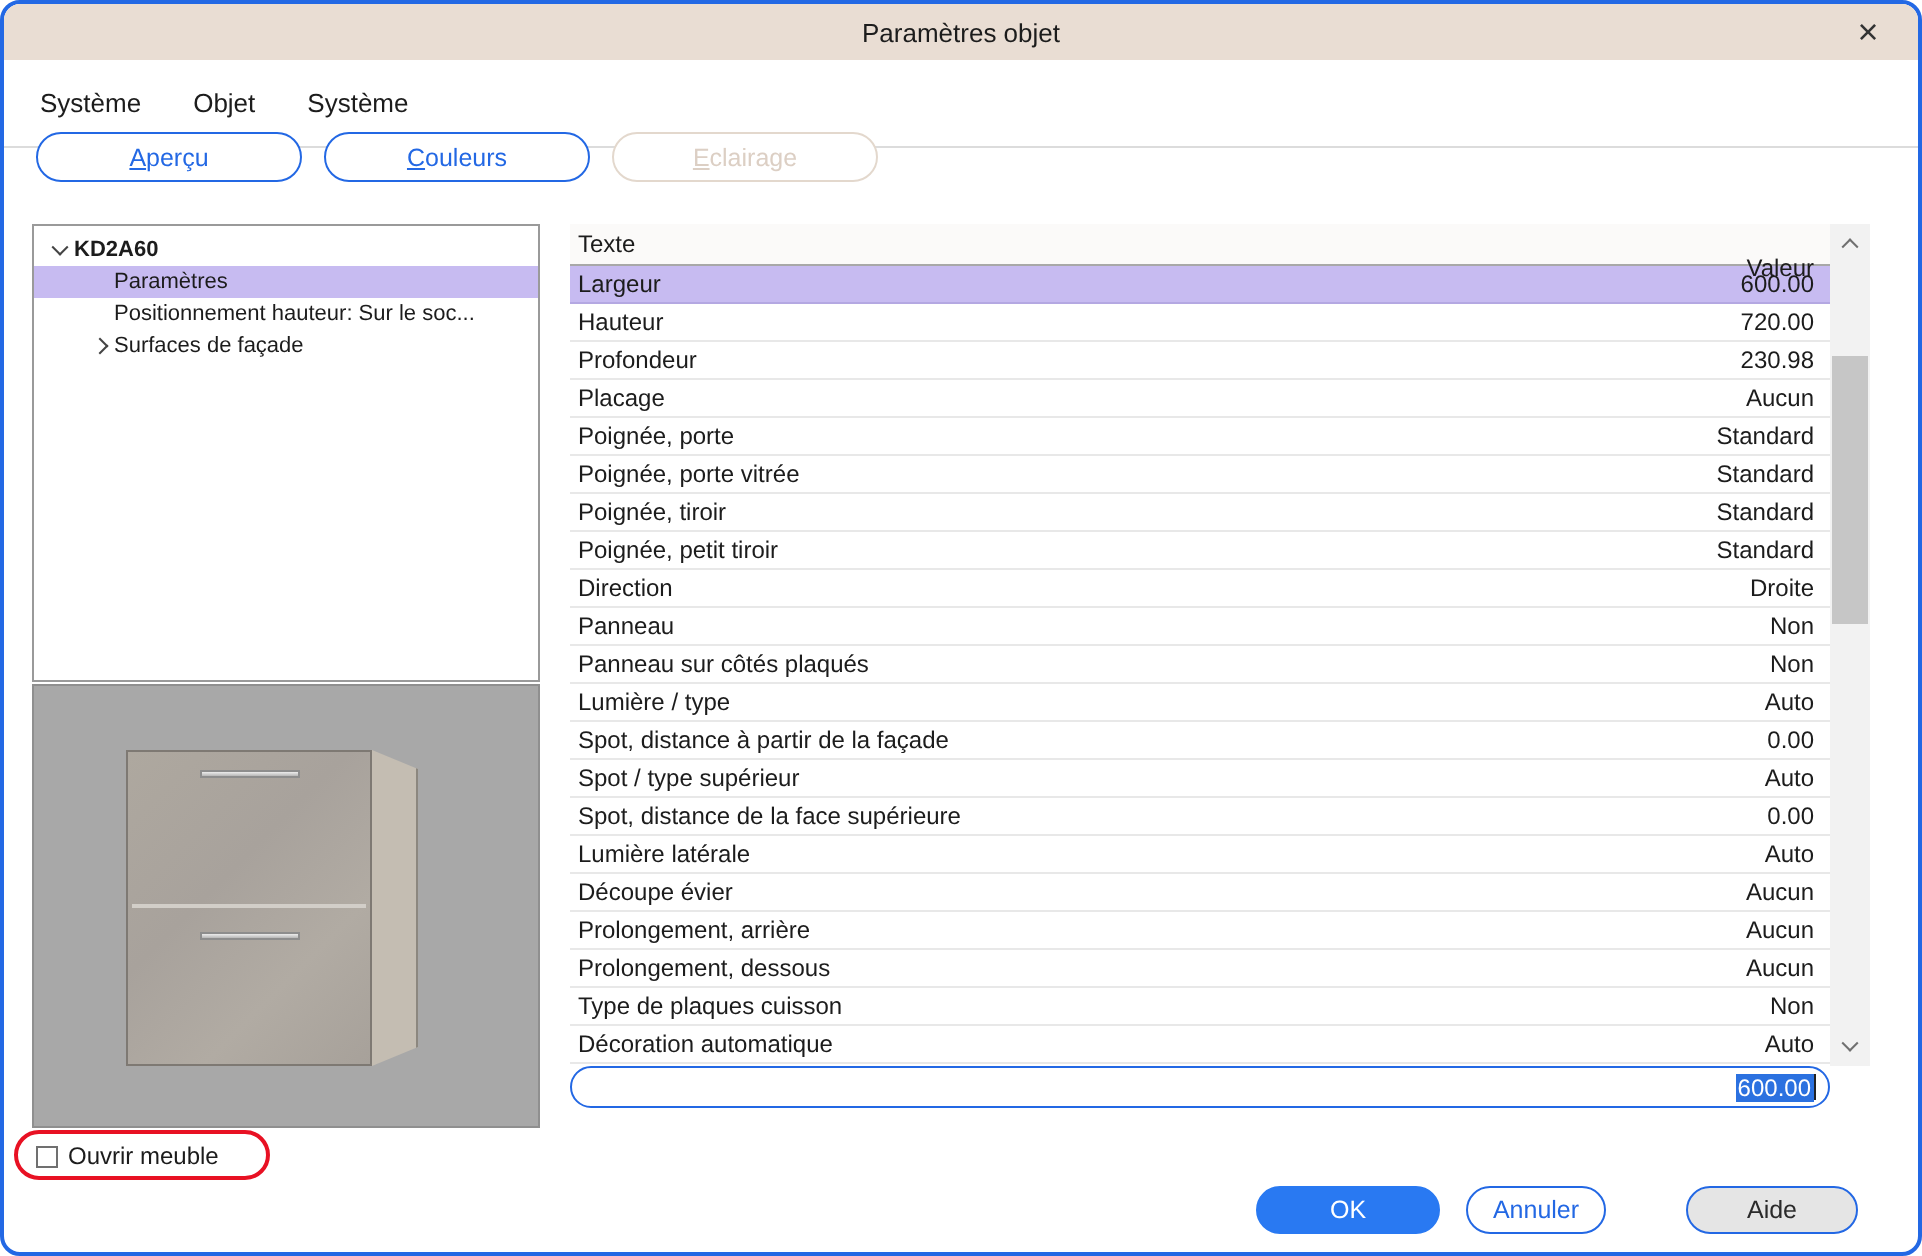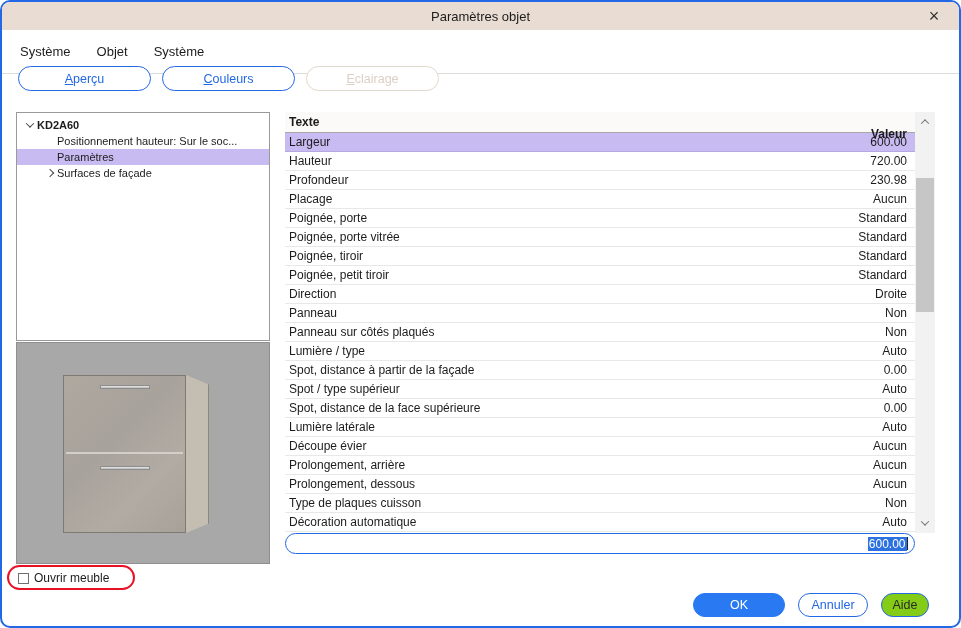--- a/index.html
+++ b/index.html
@@ -53,21 +53,21 @@
   .cab-handle.h1{top:9px;}
   .cab-handle.h2{top:90px;}
   
   .open-cab{position:absolute;left:16px;top:569px;display:flex;align-items:center;gap:5px;font-size:12px;}
   .checkbox{width:11px;height:11px;border:1px solid #707070;background:#fff;display:inline-block;}
   .annotation{position:absolute;left:5px;top:563px;width:128px;height:25px;
     border:2.5px solid var(--annotation-red);border-radius:13px;pointer-events:none;}
   
   .param-table{position:absolute;left:283px;top:110px;width:630px;font-size:12px;}
   .thead{height:21px;display:flex;align-items:center;border-bottom:1px solid #a8a8a8;
-    background:#fbfaf9;font-weight:bold;}
+    background:#fbfaf9;font-weight:normal;}
   .thead .col-text{flex:1;padding-left:4px;}
   .thead .col-value{padding-right:8px;margin-top:24px;}
   .trow{height:19px;display:flex;align-items:center;border-bottom:1px solid #e8e8e8;background:#fff;}
   .trow.selected{background:var(--selection-purple);border-bottom-color:#b4a8e2;}
   .trow .rlabel{flex:1;padding-left:4px;white-space:nowrap;overflow:hidden;}
   .trow .rvalue{padding-right:8px;white-space:nowrap;}
   
   .vscroll{position:absolute;left:913px;top:110px;width:20px;height:421px;background:#f2f2f2;}
   .sb-btn{position:absolute;left:0;width:20px;height:20px;display:flex;align-items:center;justify-content:center;}
   .sb-btn .chev{border-color:#707070;}
@@ -81,21 +81,21 @@
     border-radius:11px;background:#fff;display:flex;align-items:center;justify-content:flex-end;
     padding-right:6px;font-size:12px;}
   .sel-text{background:var(--selection-blue);color:#fff;padding:0 1px;}
   .caret{display:inline-block;width:1.5px;height:13px;background:#222;margin-left:0;}
   
   .footer{position:absolute;right:30px;top:591px;display:flex;gap:13px;}
   .btn{height:24px;border-radius:12px;font-size:12.5px;display:flex;align-items:center;justify-content:center;
     border:1px solid var(--accent);}
   .btn-ok{width:92px;background:var(--ok-fill);color:#fff;border-color:var(--ok-fill);}
   .btn-cancel{width:70px;background:#fff;color:var(--accent);}
-  .btn-help{width:48px;background:#84cc16;color:#2a2a2a;}
+  .btn-help{width:86px;background:#e5e5e5;color:#2a2a2a;margin-left:27px;}
 </style>
 </head>
 <body>
 
 <div class="dialog">
 
   <div class="titlebar">
     <span>Paramètres objet</span>
     <span class="close-btn">×</span>
   </div>
@@ -112,31 +112,31 @@
       <div class="pill disabled"><u>E</u>clairage</div>
     </div>
 
   <div class="tree-panel">
       <div class="tree-row lv0 bold">
         <span class="chev-slot">
           <span class="chev down"></span>
         </span>
         <span class="tlabel">KD2A60</span>
       </div>
+      <div class="tree-row lv1 selected">
+        <span class="chev-slot">
+          <span class="chev none"></span>
+        </span>
+        <span class="tlabel">Paramètres</span>
+      </div>
       <div class="tree-row lv1">
         <span class="chev-slot">
           <span class="chev none"></span>
         </span>
         <span class="tlabel">Positionnement hauteur: Sur le soc...</span>
-      </div>
-      <div class="tree-row lv1 selected">
-        <span class="chev-slot">
-          <span class="chev none"></span>
-        </span>
-        <span class="tlabel">Paramètres</span>
       </div>
       <div class="tree-row lv1">
         <span class="chev-slot">
           <span class="chev right"></span>
         </span>
         <span class="tlabel">Surfaces de façade</span>
       </div>
     </div>
 
   <div class="preview-panel">

